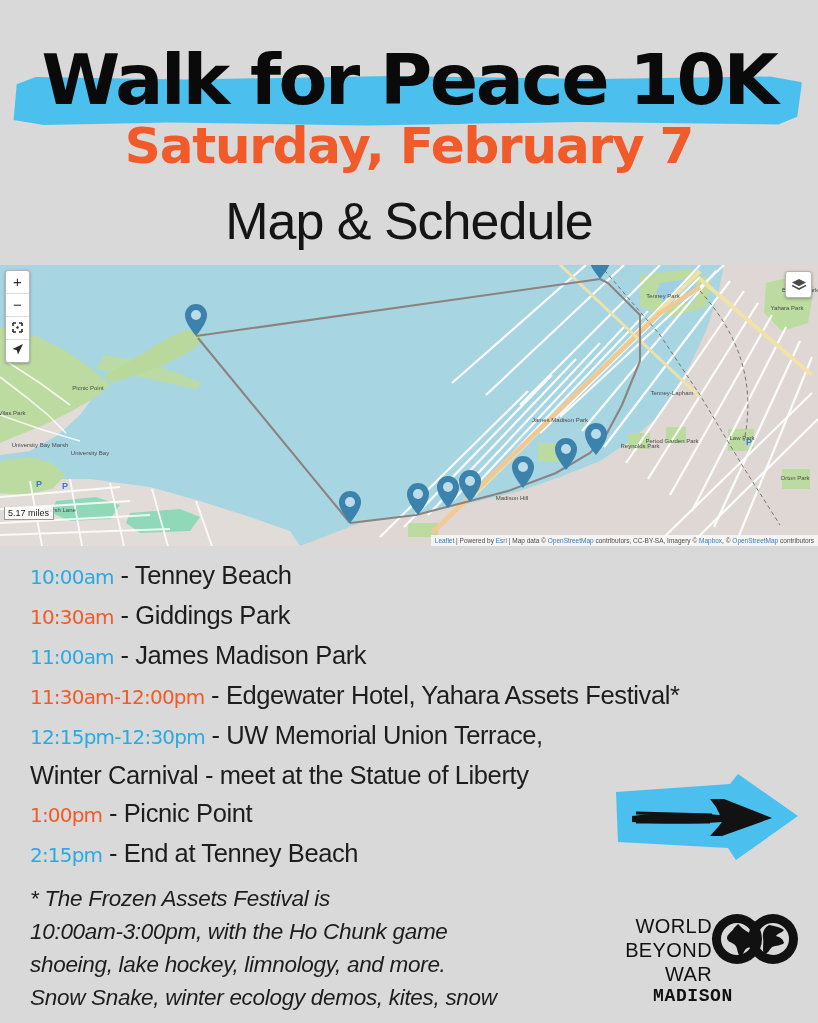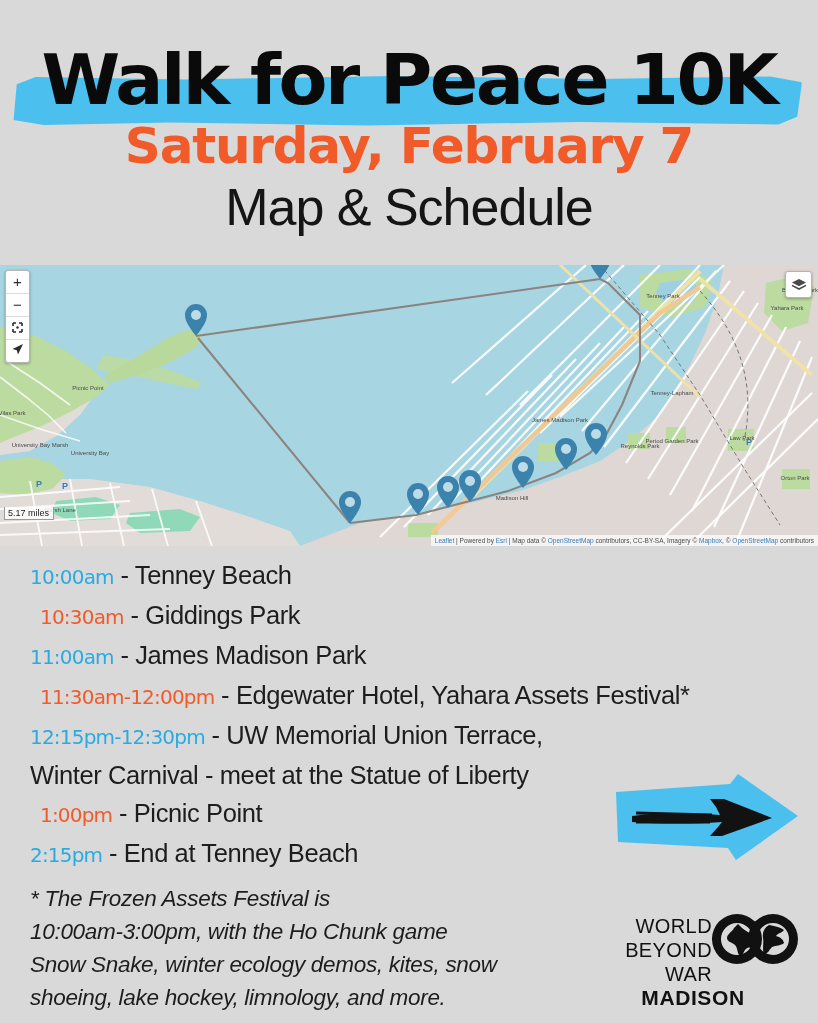--- a/index.html
+++ b/index.html
@@ -62,21 +62,21 @@
     font-family: "DejaVu Sans", sans-serif;
     font-weight: bold;
     font-size: 50px;
     line-height: 60px;
     letter-spacing: -1.2px;
     color: #f15a29;
   }
   .sub-subtitle {
     position: absolute;
     left: 0;
-    top: 176px;
+    top: 190px;
     width: 818px;
     text-align: center;
     font-family: "Liberation Sans", sans-serif;
     font-weight: normal;
     font-size: 52px;
     line-height: 62px;
     letter-spacing: -1px;
     color: #151515;
   }
 
@@ -175,21 +175,21 @@
     letter-spacing: -0.4px;
     white-space: nowrap;
   }
   .sched-time {
     font-family: "DejaVu Sans", sans-serif;
     font-weight: normal;
     font-size: 20px;
     letter-spacing: -0.8px;
   }
   .t-blue { color: #29abe2; }
-  .t-orange { color: #f15a29; margin-left: 10px; }
+  .t-orange { color: #f15a29; }
 
   
   .arrow-graphic {
     position: absolute;
     left: 612px;
     top: 772px;
     width: 190px;
     height: 92px;
     z-index: 5;
   }
@@ -229,22 +229,22 @@
     font-weight: normal;
     color: #111;
     letter-spacing: 0.4px;
   }
   .logo-madison {
     position: absolute;
     left: 0;
     top: 76px;
     width: 186px;
     text-align: center;
-    font-family: Liberation Sans, sans-serif;
-    font-size: 21px;
+    font-family: Liberation Mono, monospace;
+    font-size: 18px;
     font-weight: bold;
     color: #111;
     letter-spacing: 0.6px;
   }
   .logo-mark {
     position: absolute;
     left: 112px;
     top: 0px;
   }
 </style>
@@ -487,22 +487,22 @@
     <path d="M4,20 L118,12 L126,2 L186,44 L124,88 L116,76 L6,70 Z" fill="#4bc0ee"></path>
     <path d="M20,44 C48,40 80,41 108,43 L104,35 L98,27 L112,27 L160,46 L110,64 L98,64 L106,55 L110,50
              C80,52 48,52 20,50 Z" fill="#121212"></path>
     <path d="M24,41 L100,43 M24,50 L98,50" stroke="#121212" stroke-width="3" fill="none"></path>
   </svg>
 </div>
 
 <div class="footnote">
   <div>* The Frozen Assets Festival is</div>
   <div>10:00am-3:00pm, with the Ho Chunk game</div>
+  <div>shoeing, lake hockey, limnology, and more.</div>
   <div>Snow Snake, winter ecology demos, kites, snow</div>
-  <div>shoeing, lake hockey, limnology, and more.</div>
 </div>
 
 <div class="logo">
   <div class="logo-text">
     <div>WORLD</div>
     <div>BEYOND</div>
     <div>WAR</div>
   </div>
   <div class="logo-mark">
     <svg width="86" height="66" viewBox="0 0 86 66">

